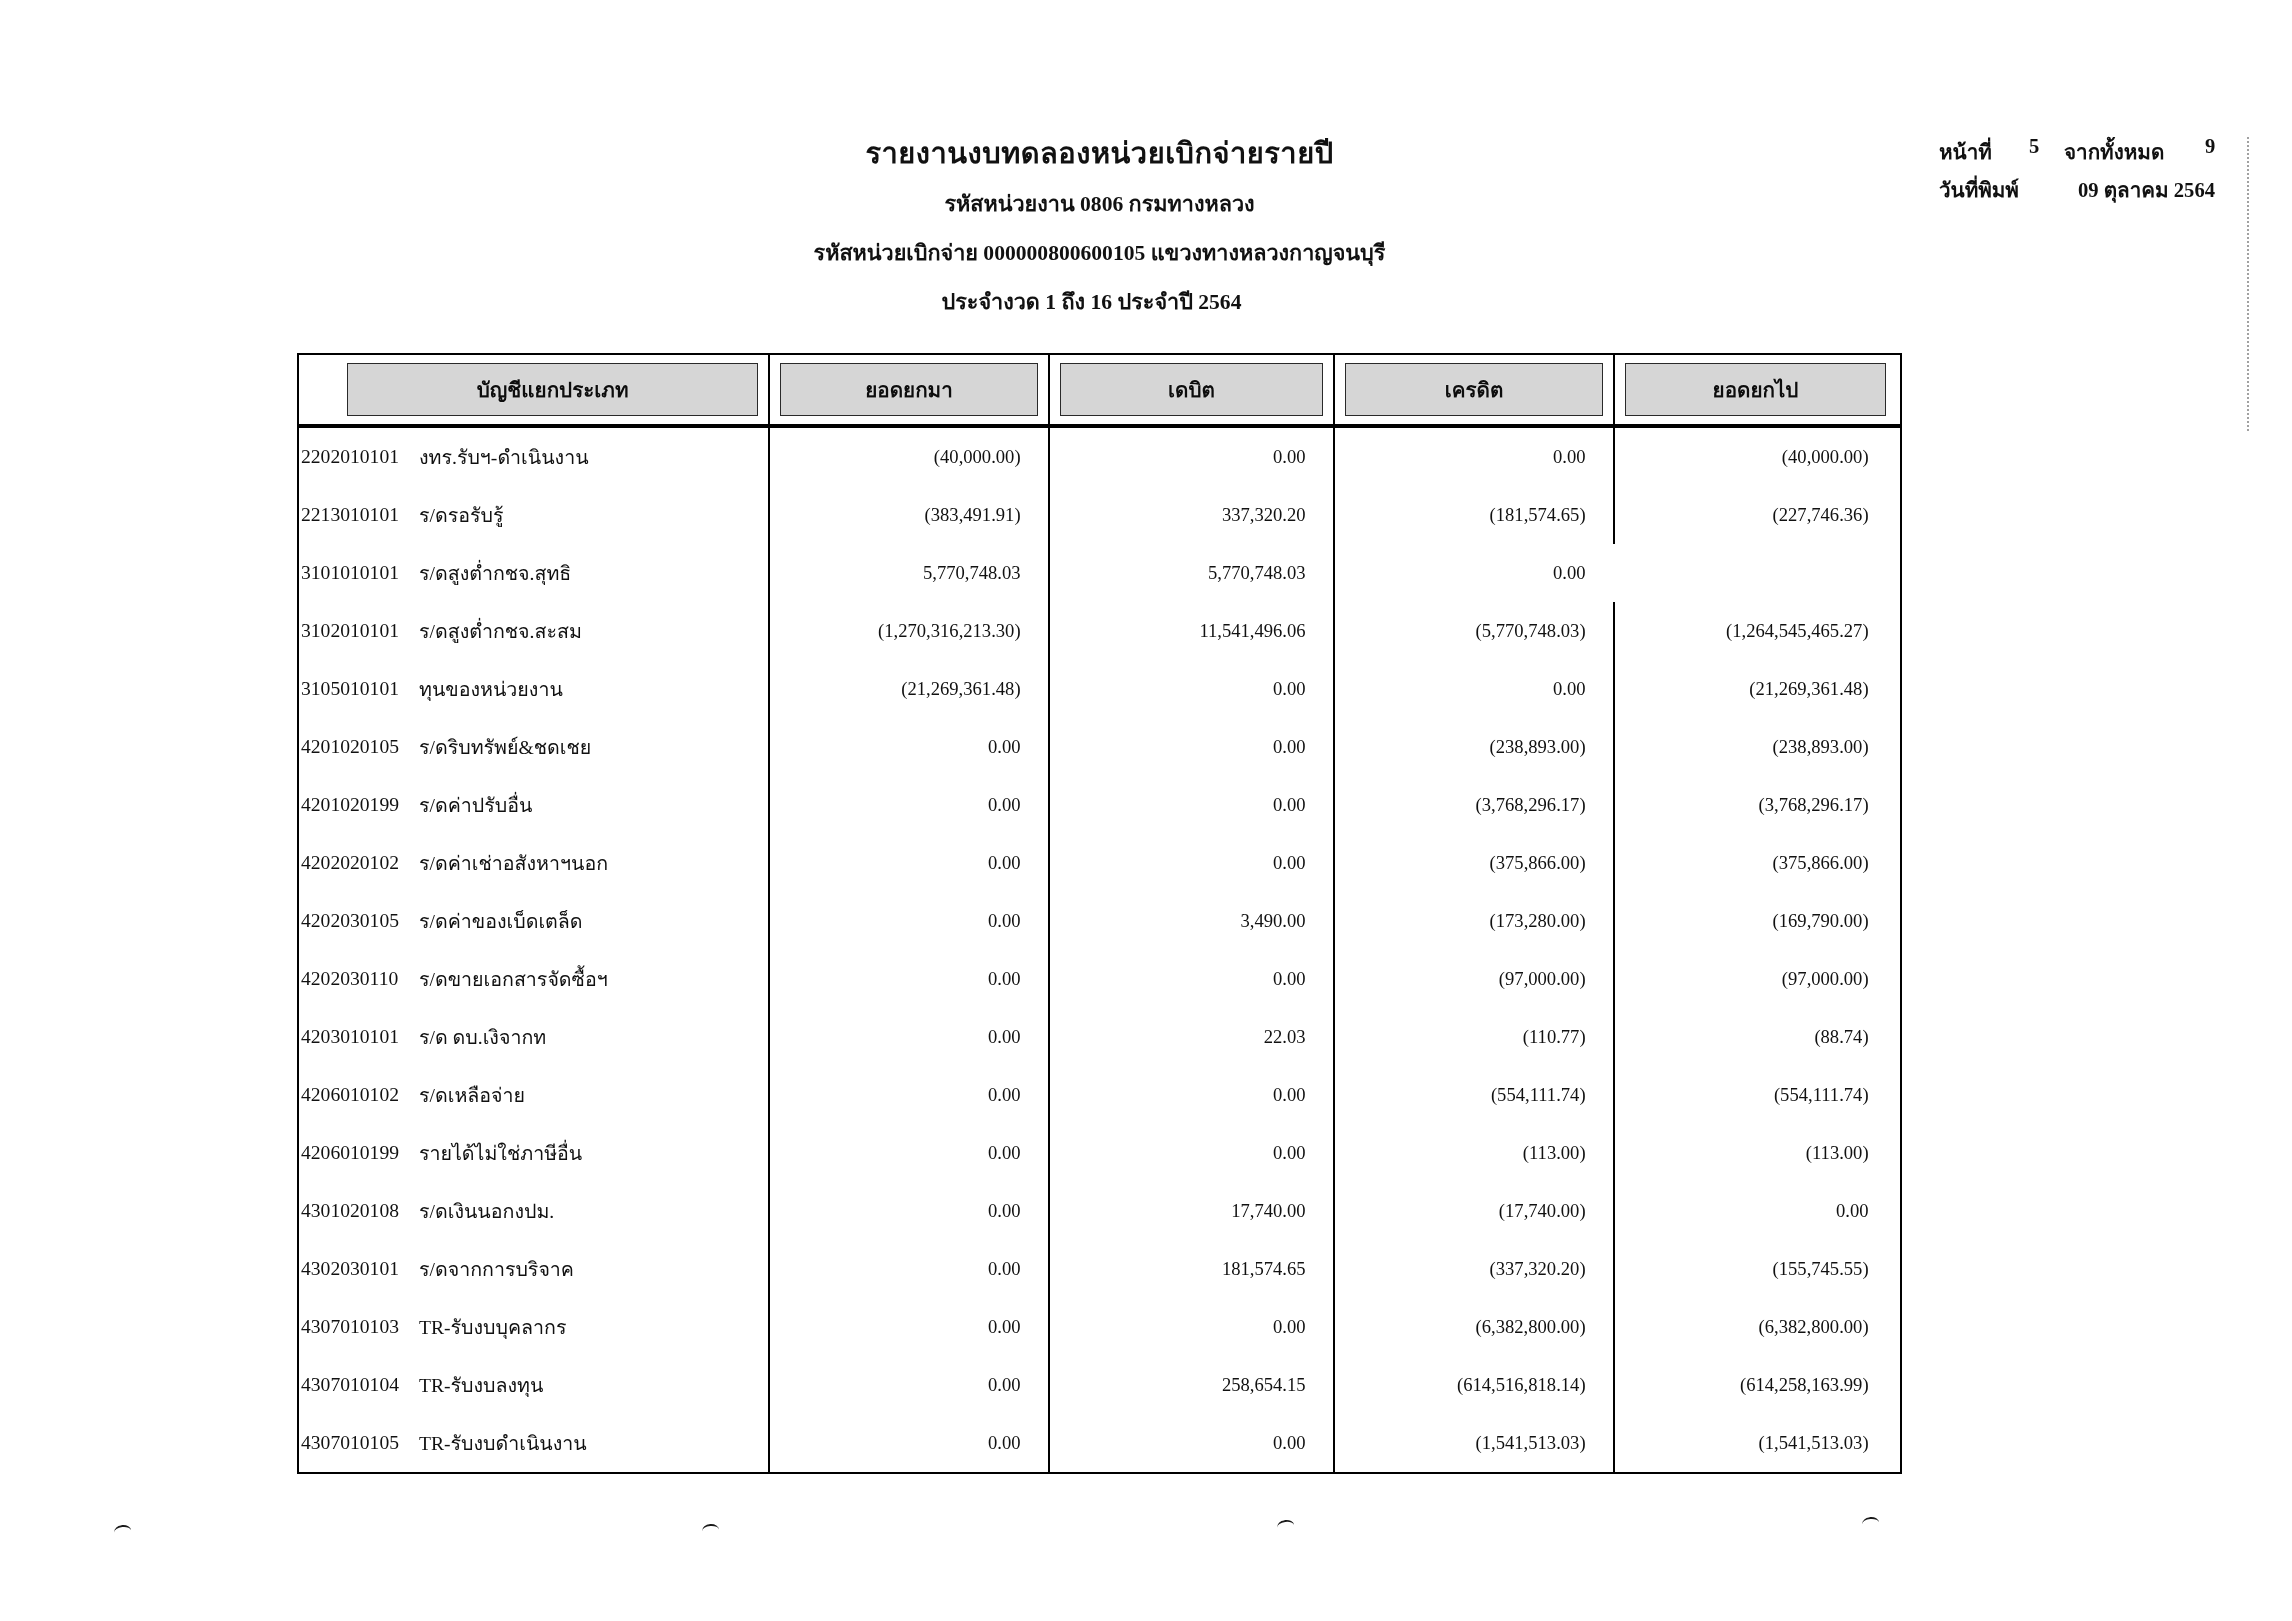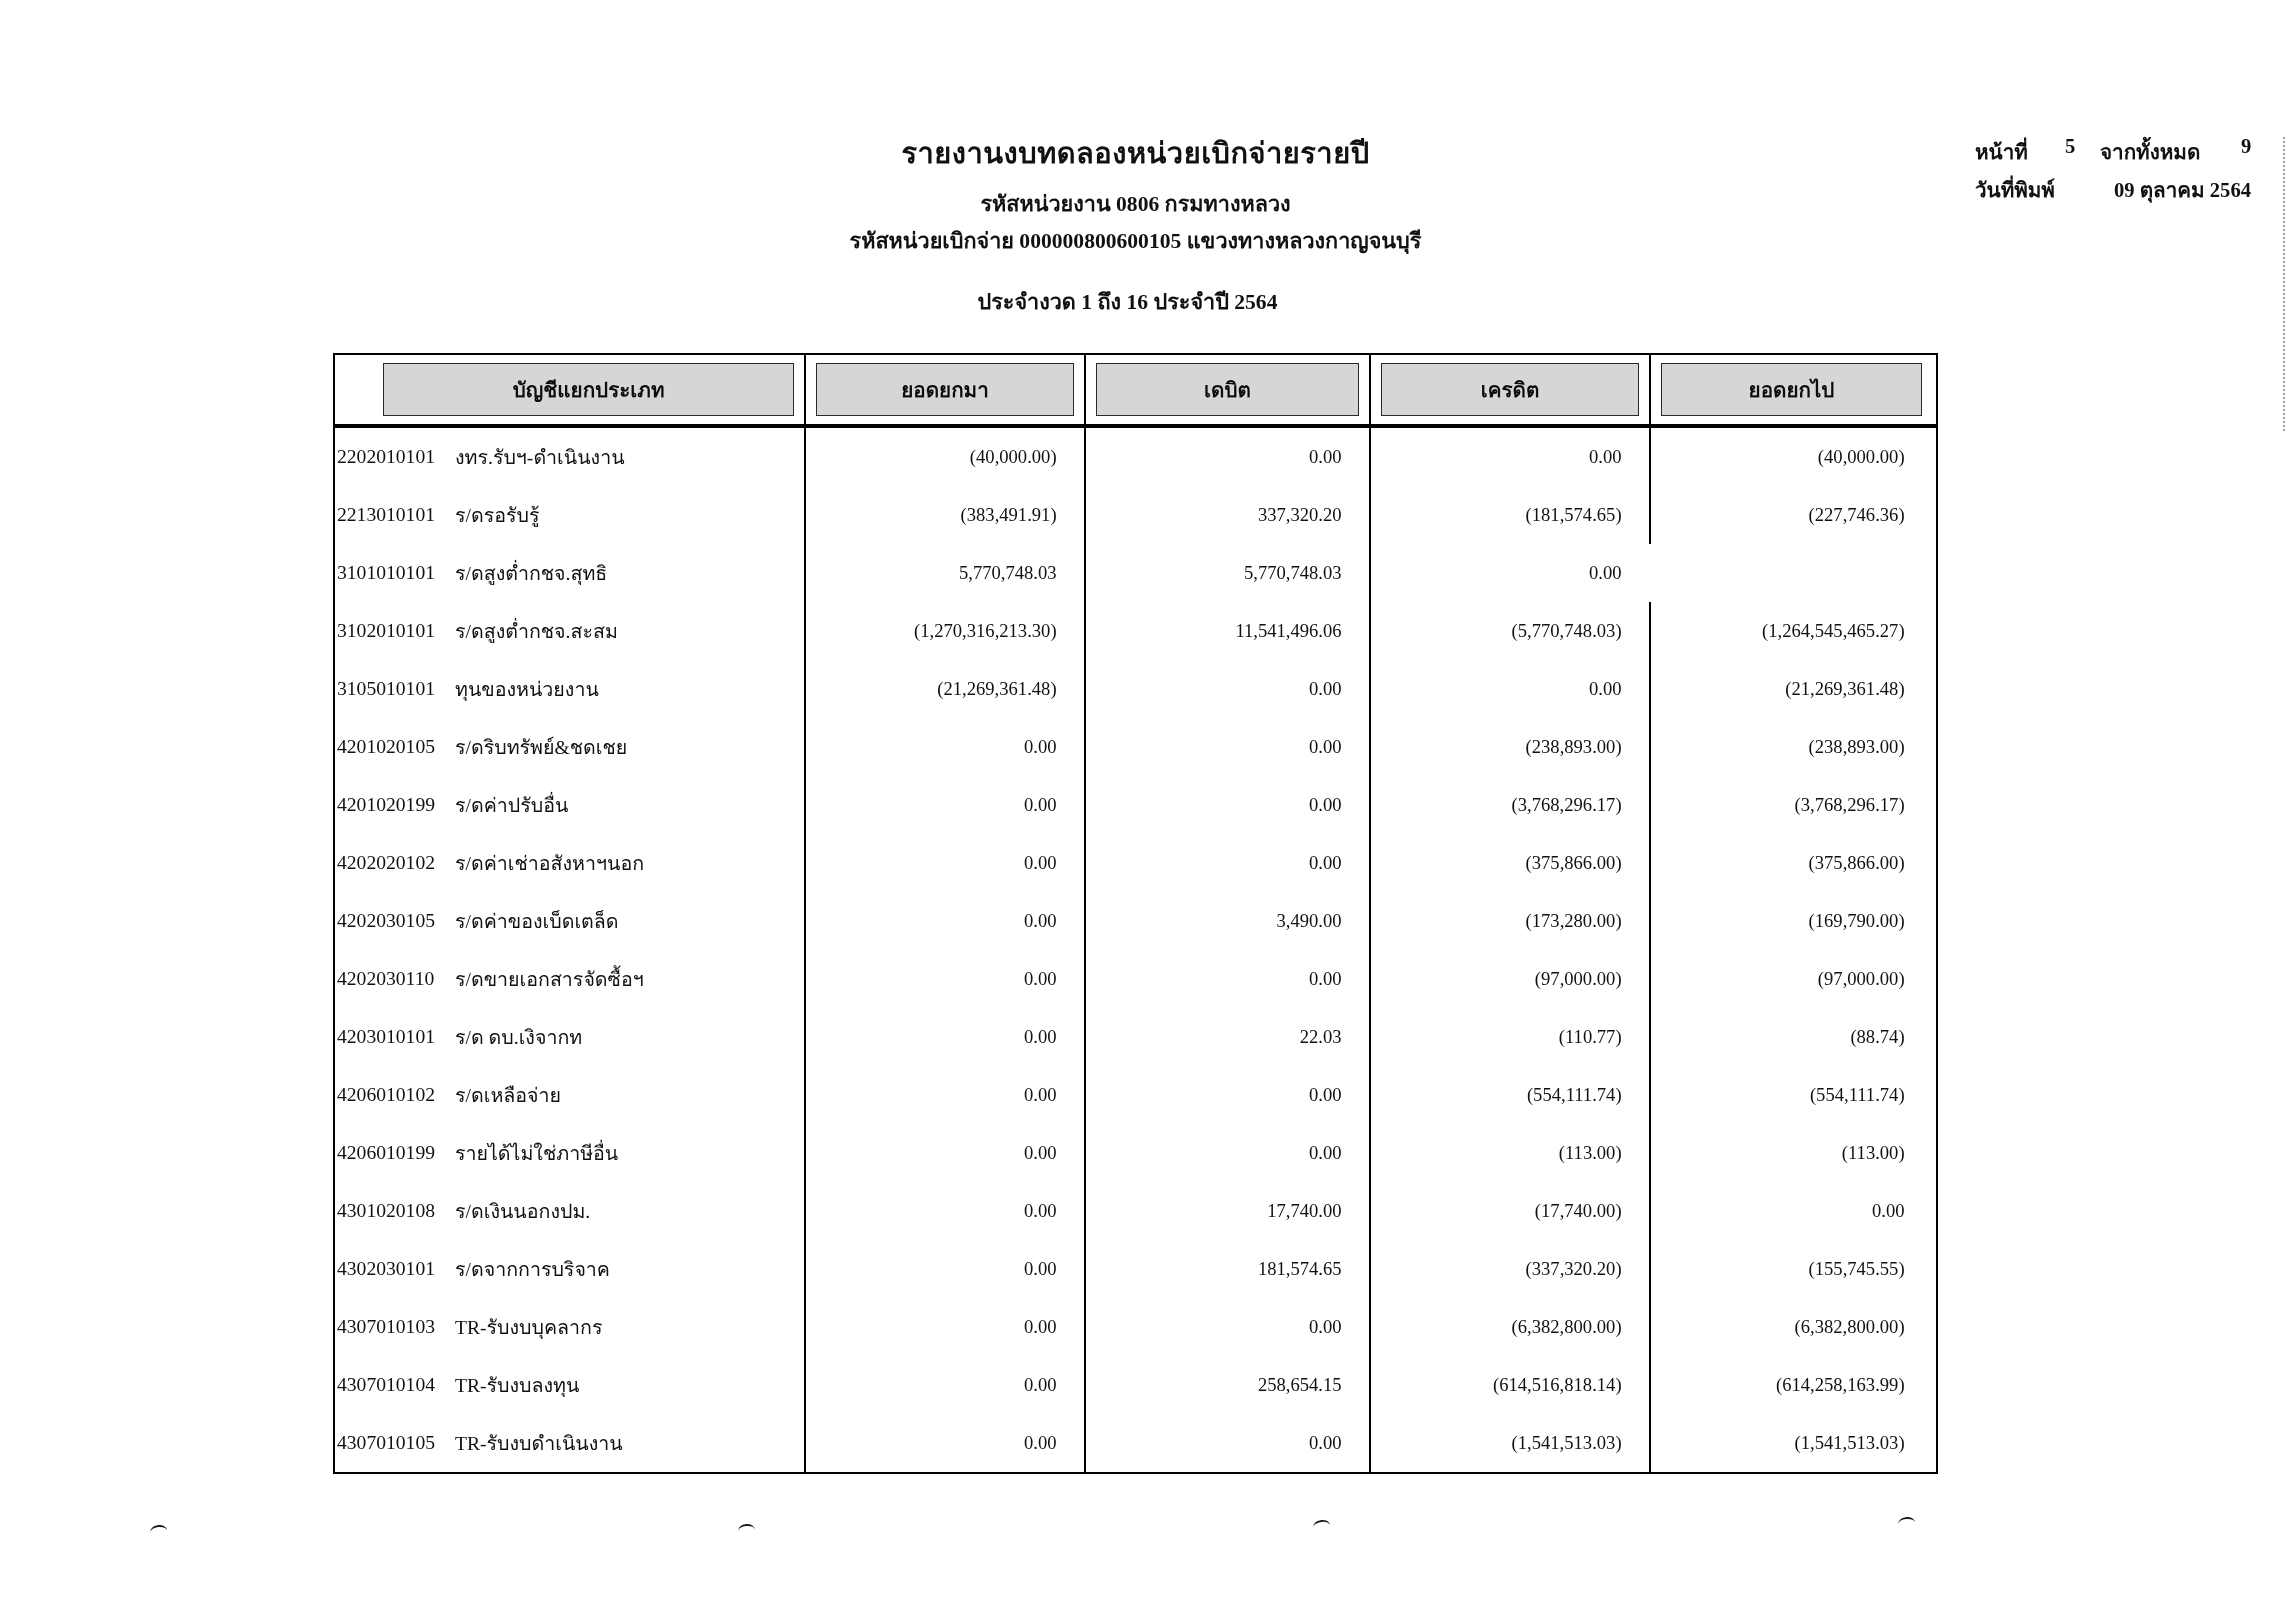--- a/index.html
+++ b/index.html
@@ -4,33 +4,33 @@
 <style>
   * { margin: 0; padding: 0; box-sizing: border-box; }
   html, body { background: #ffffff; }
   body {
     width: 2293px; height: 1621px;
     position: relative;
     font-family: "Liberation Serif", "DejaVu Serif", serif;
     color: #111;
     overflow: hidden;
   }
-  .page { position: absolute; inset: 0; background: #fff; margin-left: 36px; }
+  .page { position: absolute; inset: 0; background: #fff; }
 
   
   .head-center {
     position: absolute; left: 297px; top: 0; width: 1605px;
     text-align: center;
   }
   .title-main {
     position: absolute; left: 0; right: 0; top: 130px;
     font-size: 29px; font-weight: bold; letter-spacing: 0.5px;
   }
   .title-sub1 { position: absolute; left: 0; right: 0; top: 186px; font-size: 21.6px; font-weight: bold; }
-  .title-sub2 { position: absolute; left: 0; right: 0; top: 223px; font-size: 21.6px; font-weight: bold; }
+  .title-sub2 { position: absolute; left: 0; right: 0; top: 235px; font-size: 21.6px; font-weight: bold; }
   .title-sub3 { position: absolute; left: 0; right: 16px; top: 284px; font-size: 21.6px; font-weight: bold; }
 
   
   .meta { position: absolute; font-size: 20.6px; font-weight: bold; white-space: nowrap; }
   .m-page-label  { left: 1939px; top: 135px; text-align: center; }
   .m-page-num    { left: 2029px; top: 135px; }
   .m-total-label { left: 2064px; top: 135px; }
   .m-total-num   { left: 2205px; top: 135px; }
   .m-date-label  { left: 1939px; top: 173px; }
   .m-date-value  { left: 2078px; top: 173px; }

